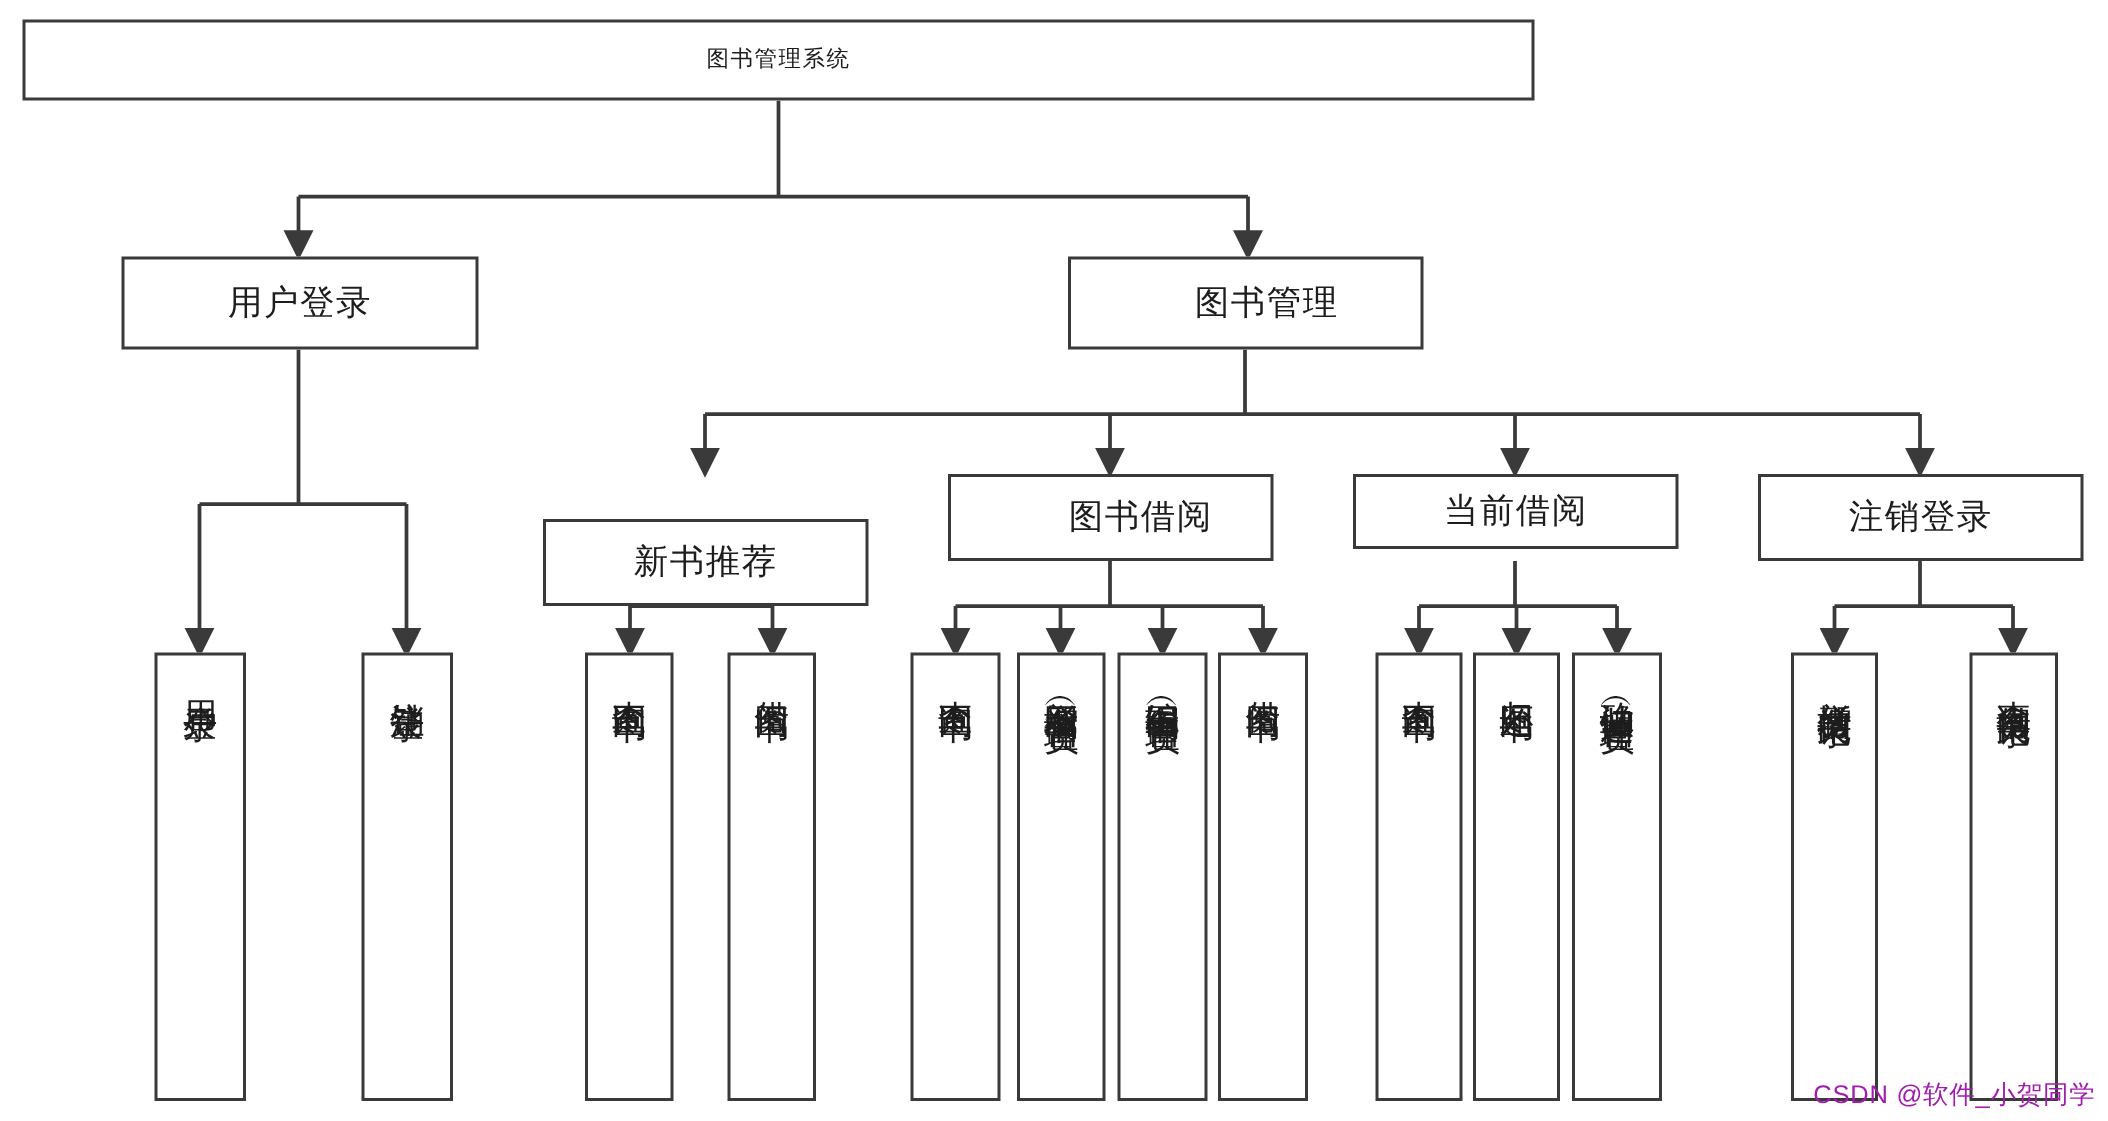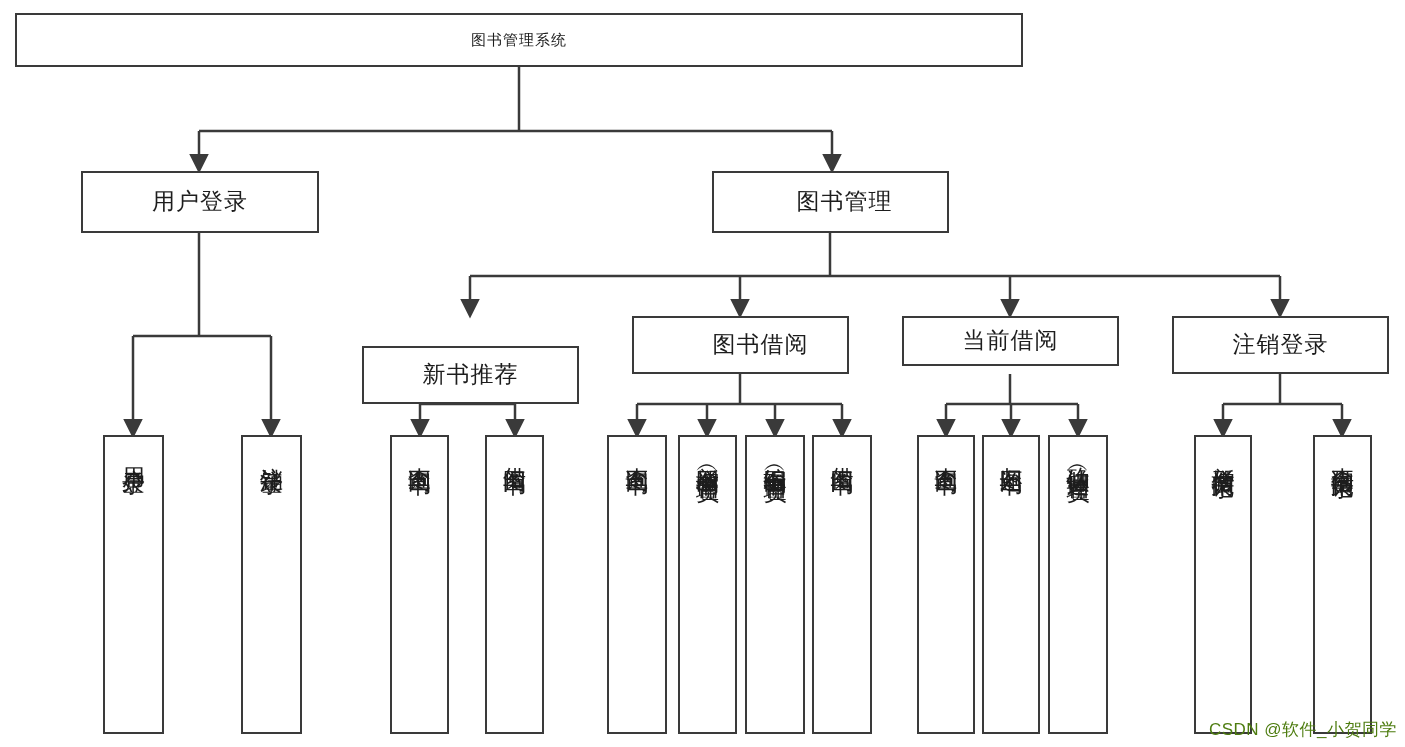--- a/index.html
+++ b/index.html
@@ -55,21 +55,21 @@
     line-height: 1.18;
     letter-spacing: 2px;
     white-space: nowrap;
     color: #1d1d1d;
   }
   .watermark {
     position: absolute;
     right: 8px;
     bottom: 6px;
     font-size: 17px;
-    color: #4d7c0f;
+    color: #a21caf;
     letter-spacing: 0.5px;
     white-space: nowrap;
     user-select: none;
   }
 </style>
 </head>
 <body>
 
 <div id="canvas">
 

